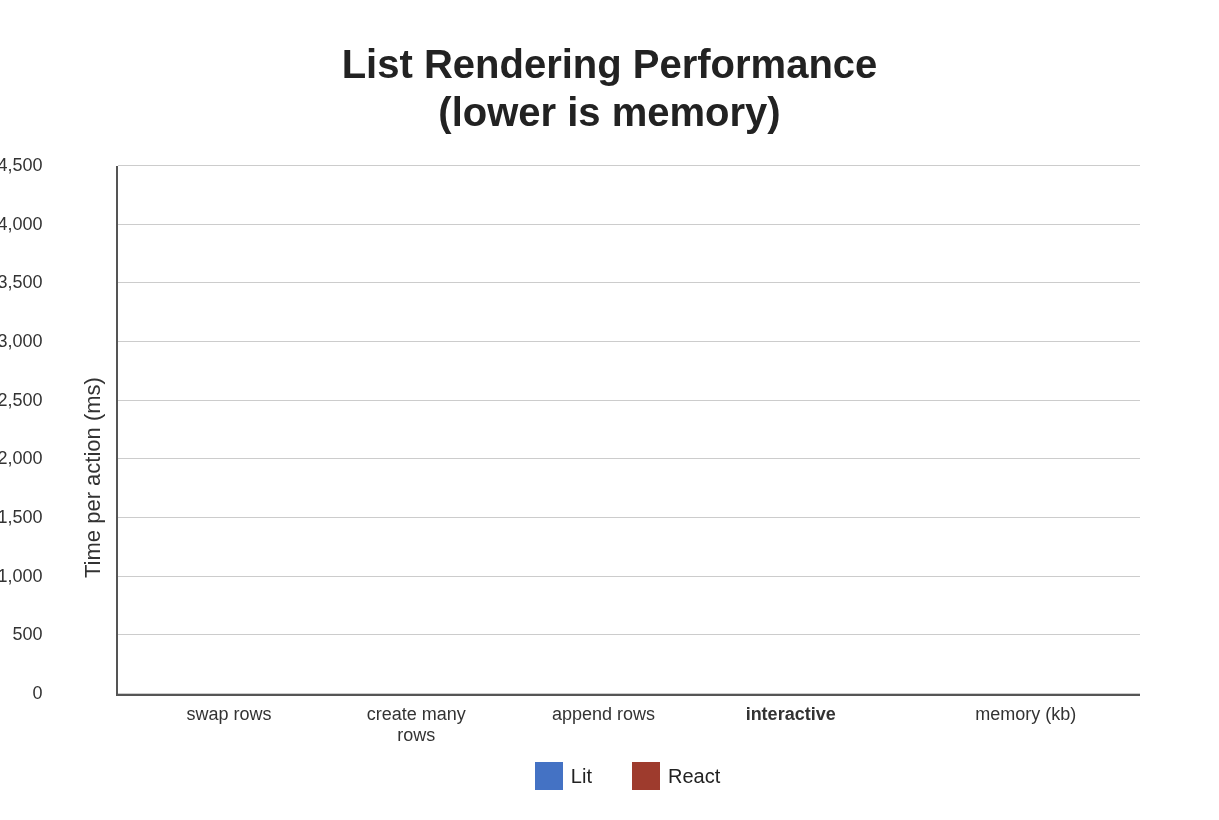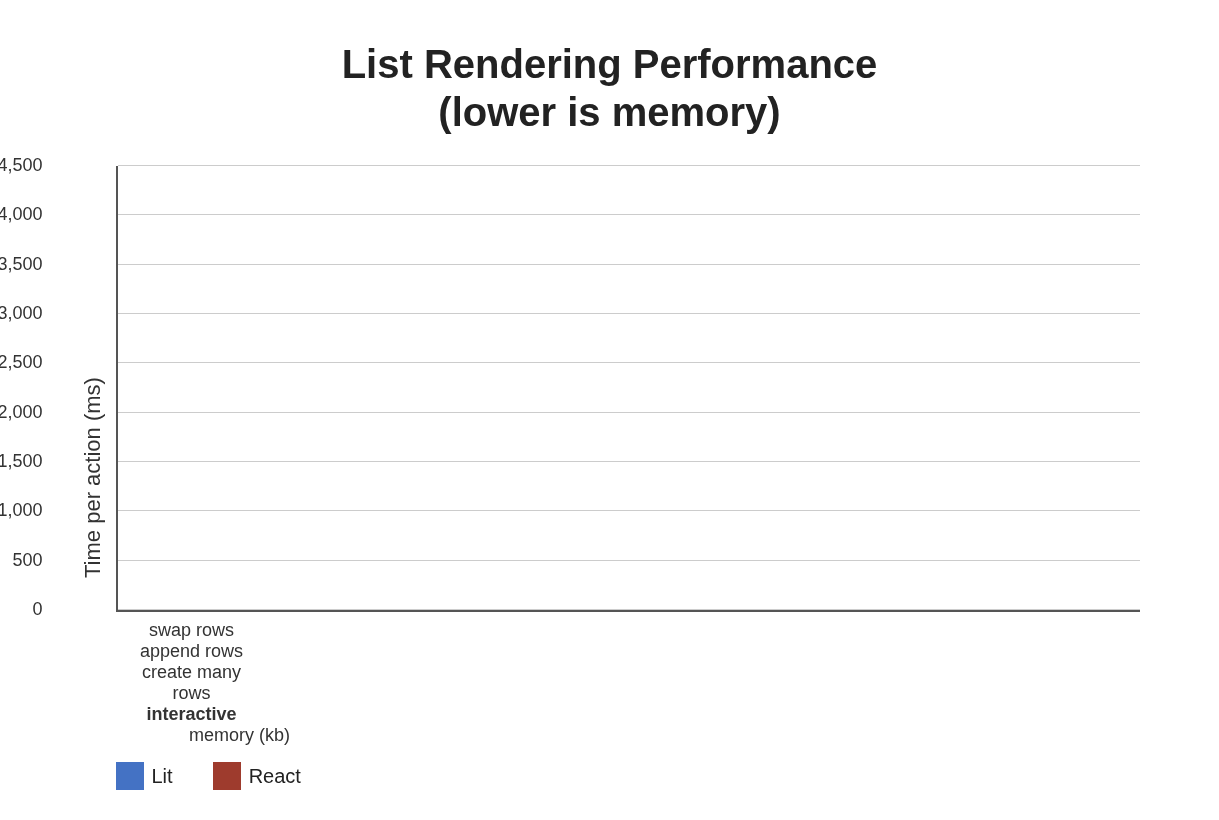--- a/index.html
+++ b/index.html
@@ -105,37 +105,38 @@
       border-radius: 0;
     }
     .bar-lit {
       background-color: #4472C4;
     }
     .bar-react {
       background-color: #9E3B2D;
     }
     .x-axis-labels {
       display: flex;
-      flex-direction: column;
+      flex-direction: row;
       justify-content: space-around;
       padding: 8px 20px 0 20px;
     }
     .x-label {
       font-size: 18px;
       color: #333;
       font-family: Arial, sans-serif;
       text-align: center;
       width: 112px;
     }
     .legend {
       display: flex;
       flex-direction: row;
       gap: 40px;
       margin-top: 16px;
       align-items: center;
+      justify-content: center;
     }
     .legend-item {
       display: flex;
       align-items: center;
       gap: 8px;
       font-size: 20px;
       font-family: Arial, sans-serif;
       color: #222;
     }
     .legend-box {
@@ -203,23 +204,23 @@
             </div>
             <div class="bar-group">
               <div class="bar bar-lit" style="height: 64.4444%;"></div>
               <div class="bar bar-react" style="height: 89.1111%;"></div>
             </div>
           </div>
       </div>
 
       <div class="x-axis-labels" id="x-axis-labels">
           <div class="x-label" style="white-space: pre-line;">swap rows</div>
-          <div class="x-label" style="white-space: pre-line;">append rows</div>
           <div class="x-label" style="white-space: pre-line;">create many
 rows</div>
+          <div class="x-label" style="white-space: pre-line;">append rows</div>
           <div class="x-label" style="white-space: pre-line; font-weight: bold;">interactive</div>
           <div class="x-label" style="white-space: pre-line; margin-left: 48px;">memory (kb)</div>
         </div>
 
       <div class="legend">
         <div class="legend-item">
           <div class="legend-box bar-lit"></div>
           <span>Lit</span>
         </div>
         <div class="legend-item">

